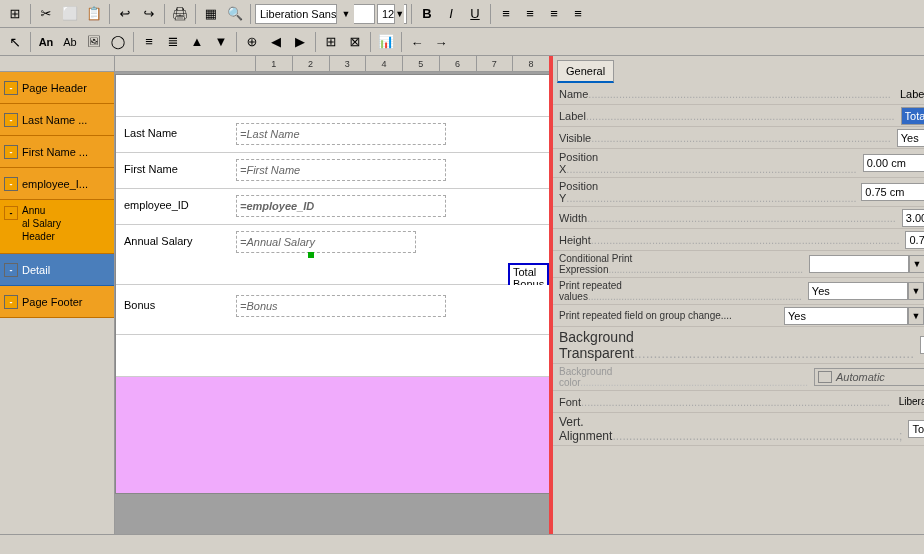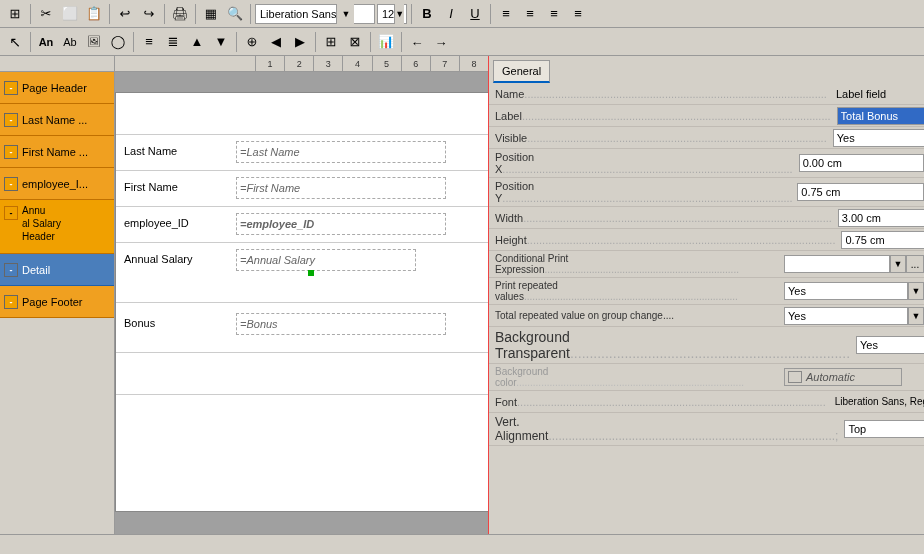--- a/index.html
+++ b/index.html
@@ -114,22 +114,22 @@
       padding-left: 140px;
       font-size: 9px;
       color: #333;
       position: sticky;
       top: 0;
       z-index: 10;
     }
     .ruler-tick { width: 38px; text-align: center; border-left: 1px solid #999; height: 100%; display: flex; align-items: center; justify-content: center; }
 
     #canvas-inner {
-      margin: 20px auto;
-      background: #ffffff;
+      margin: 2px auto;
+      background: #f0abfc;
       width: 540px;
       min-height: 420px;
       border: 1px solid #888;
       position: relative;
     }
 
     .canvas-section {
       border-bottom: 1px solid #ccc;
       position: relative;
       background: white;
@@ -172,23 +172,23 @@
       cursor: pointer;
     }
     .handle {
       width: 6px; height: 6px;
       background: #00aa00;
       position: absolute;
     }
 
     
     #props-panel {
-      width: 436px;
-      background: #d4d0c8;
-      border-left: 1px solid #ef4444;
+      width: 375px;
+      background: #d4d0c8;
+      border-left: 4px solid #ef4444;
       overflow-y: auto;
       font-size: 11px;
     }
 
     .props-tab {
       background: #d4d0c8;
       border-bottom: 2px solid #0060c0;
       padding: 4px 8px;
       display: inline-block;
       font-size: 11px;
@@ -513,21 +513,21 @@
 
     <div class="prop-row">
       <span class="prop-label" style="font-size:10px;">Print repeated values<span style="color:#aaa">.............................................................................</span></span>
       <div class="prop-value-box">
         <input class="prop-input" type="text" value="Yes" style="width: 100px;">
         <div class="prop-dropdown-btn">▼</div>
       </div>
     </div>
 
     <div class="prop-row">
-      <span class="prop-label" style="font-size:10px;">Total repeated value on group change....</span>
+      <span class="prop-label" style="font-size:10px;">Print repeated field on group change....</span>
       <div class="prop-value-box">
         <input class="prop-input" type="text" value="Yes" style="width: 100px;">
         <div class="prop-dropdown-btn">▼</div>
       </div>
     </div>
 
     <div class="prop-row">
       <span class="prop-label" style="font-size:14px;">Background Transparent<span style="color:#aaa">........................................................................</span></span>
       <div class="prop-value-box">
         <input class="prop-input" type="text" value="Yes" style="width: 100px;">

